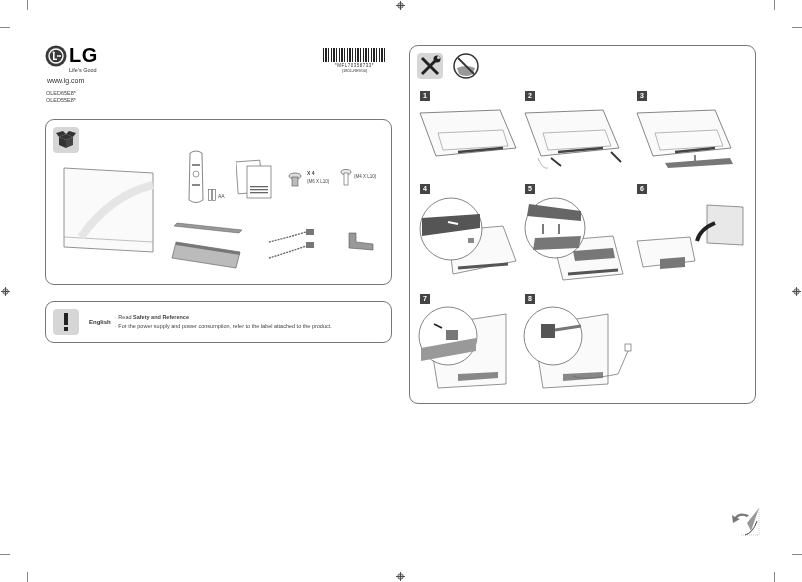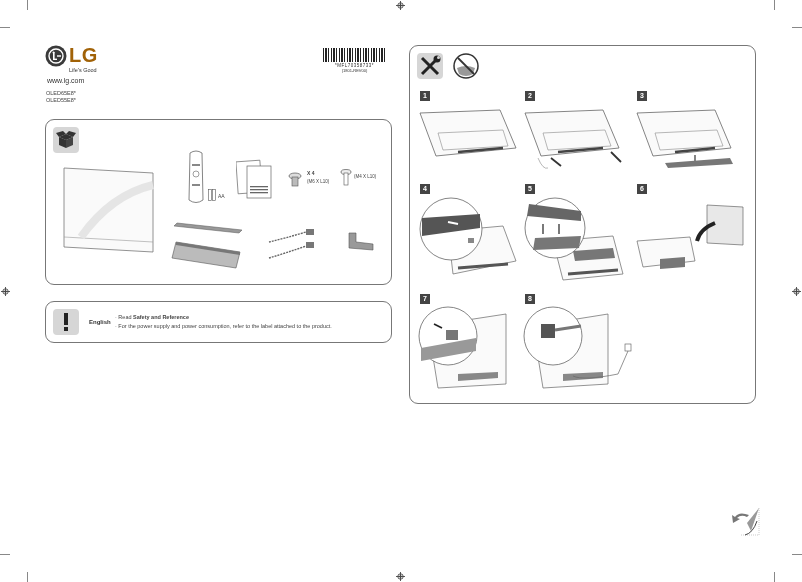--- a/index.html
+++ b/index.html
@@ -52,21 +52,21 @@
 
 <div class="abs" style="left:45px;top:45px;">
   <svg width="22" height="22" viewBox="0 0 22 22" style="position:absolute;left:0;top:0;">
     <circle cx="11" cy="11" r="10.5" fill="#3a3a3a"></circle>
     <circle cx="11" cy="11" r="7" fill="none" stroke="#fff" stroke-width="1.4"></circle>
     <rect x="8" y="7" width="1.6" height="8" fill="#fff"></rect>
     <rect x="8" y="13.6" width="4" height="1.4" fill="#fff"></rect>
     <circle cx="8.5" cy="7.5" r="1" fill="#fff"></circle>
     <path d="M12 11 h4" stroke="#fff" stroke-width="1.4"></path>
   </svg>
-  <span style="position:absolute;left:24px;top:-1px;font-size:20px;font-weight:bold;color:#a16207;letter-spacing:0.5px;">LG</span>
+  <span style="position:absolute;left:24px;top:-1px;font-size:20px;font-weight:bold;color:#000000;letter-spacing:0.5px;">LG</span>
   <span style="position:absolute;left:24px;top:22px;font-size:5.5px;color:#333;white-space:nowrap;">Life's Good</span>
 </div>
 <div class="abs" style="left:47px;top:77px;font-size:7px;color:#333;">www.lg.com</div>
 <div class="abs small" style="left:46px;top:90px;font-size:5.5px;">OLED65E8*</div>
 <div class="abs small" style="left:46px;top:97px;font-size:5.5px;">OLED55E8*</div>
 
 <div class="abs" style="left:323px;top:48px;width:63px;">
   <div style="height:14px;background:repeating-linear-gradient(90deg,#222 0 1px,#fff 1px 2px,#222 2px 4px,#fff 4px 5px,#222 5px 6px,#fff 6px 8px);"></div>
   <div style="font-size:4.5px;text-align:center;letter-spacing:0.5px;margin-top:1px;">*MFL70358733*</div>
   <div style="font-size:4px;text-align:center;">(1801-REV00)</div>

